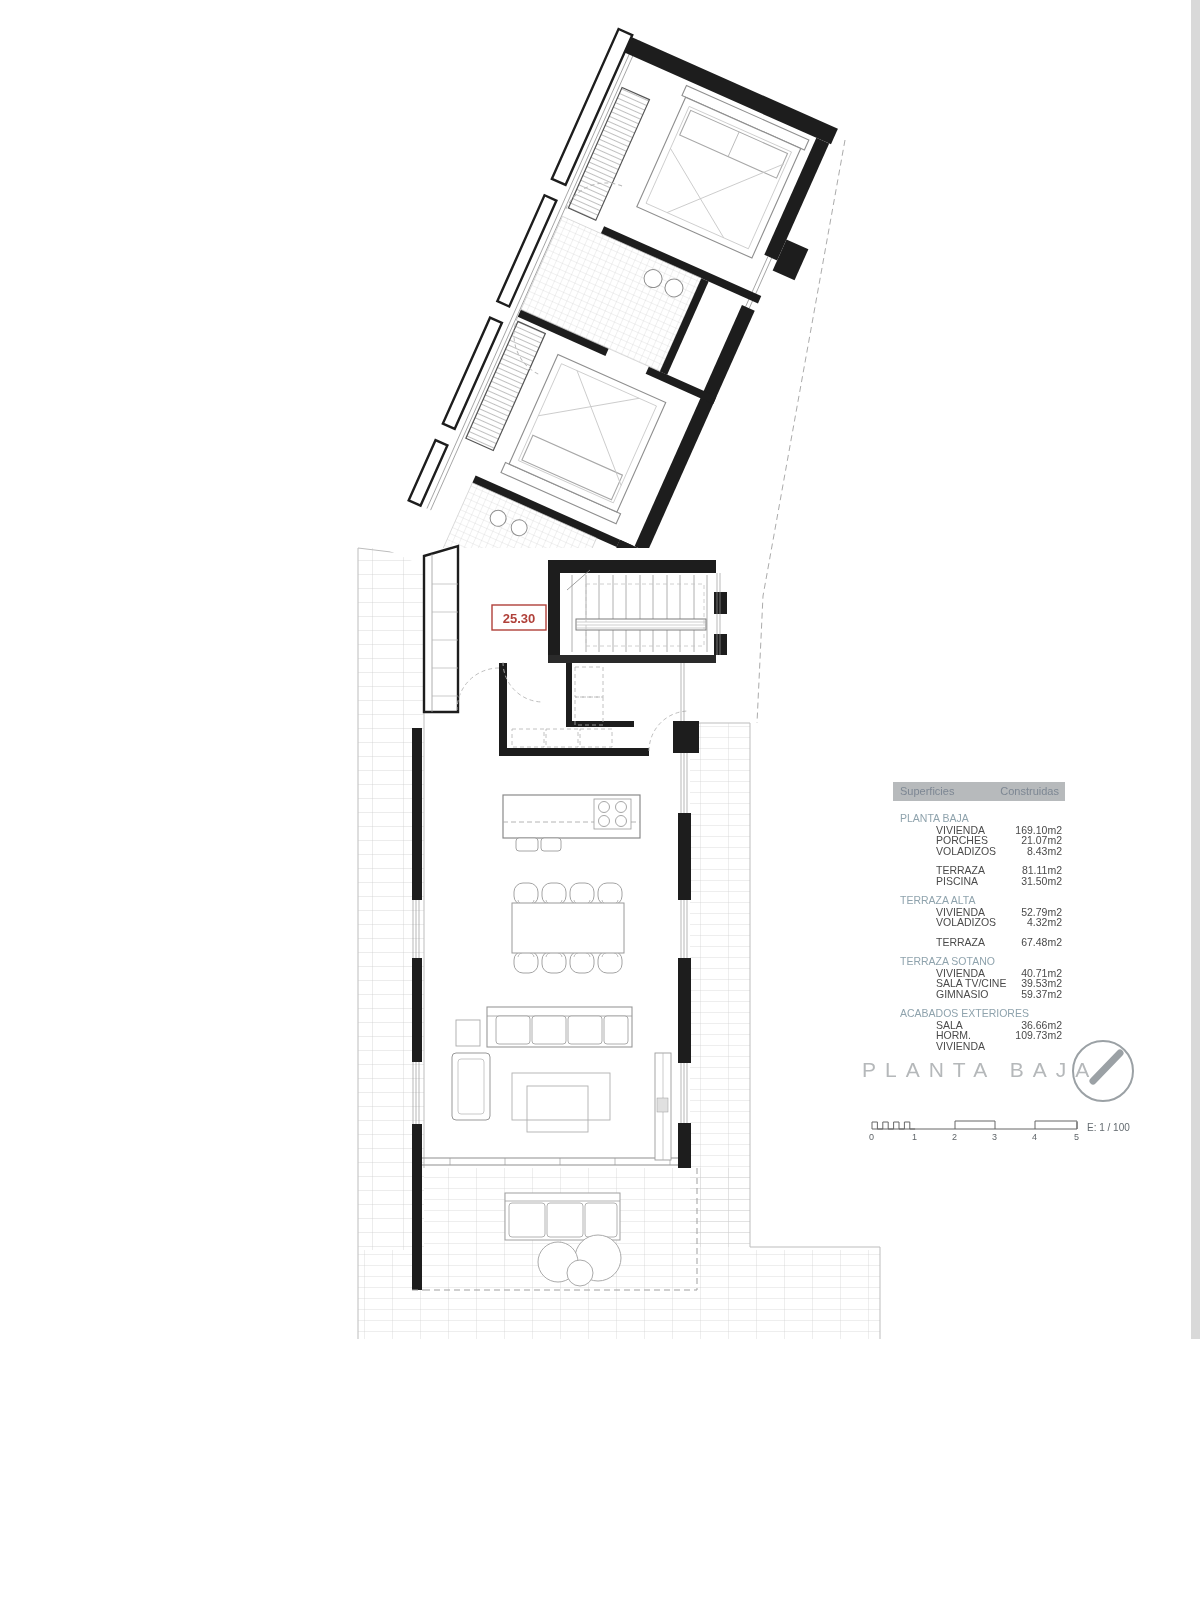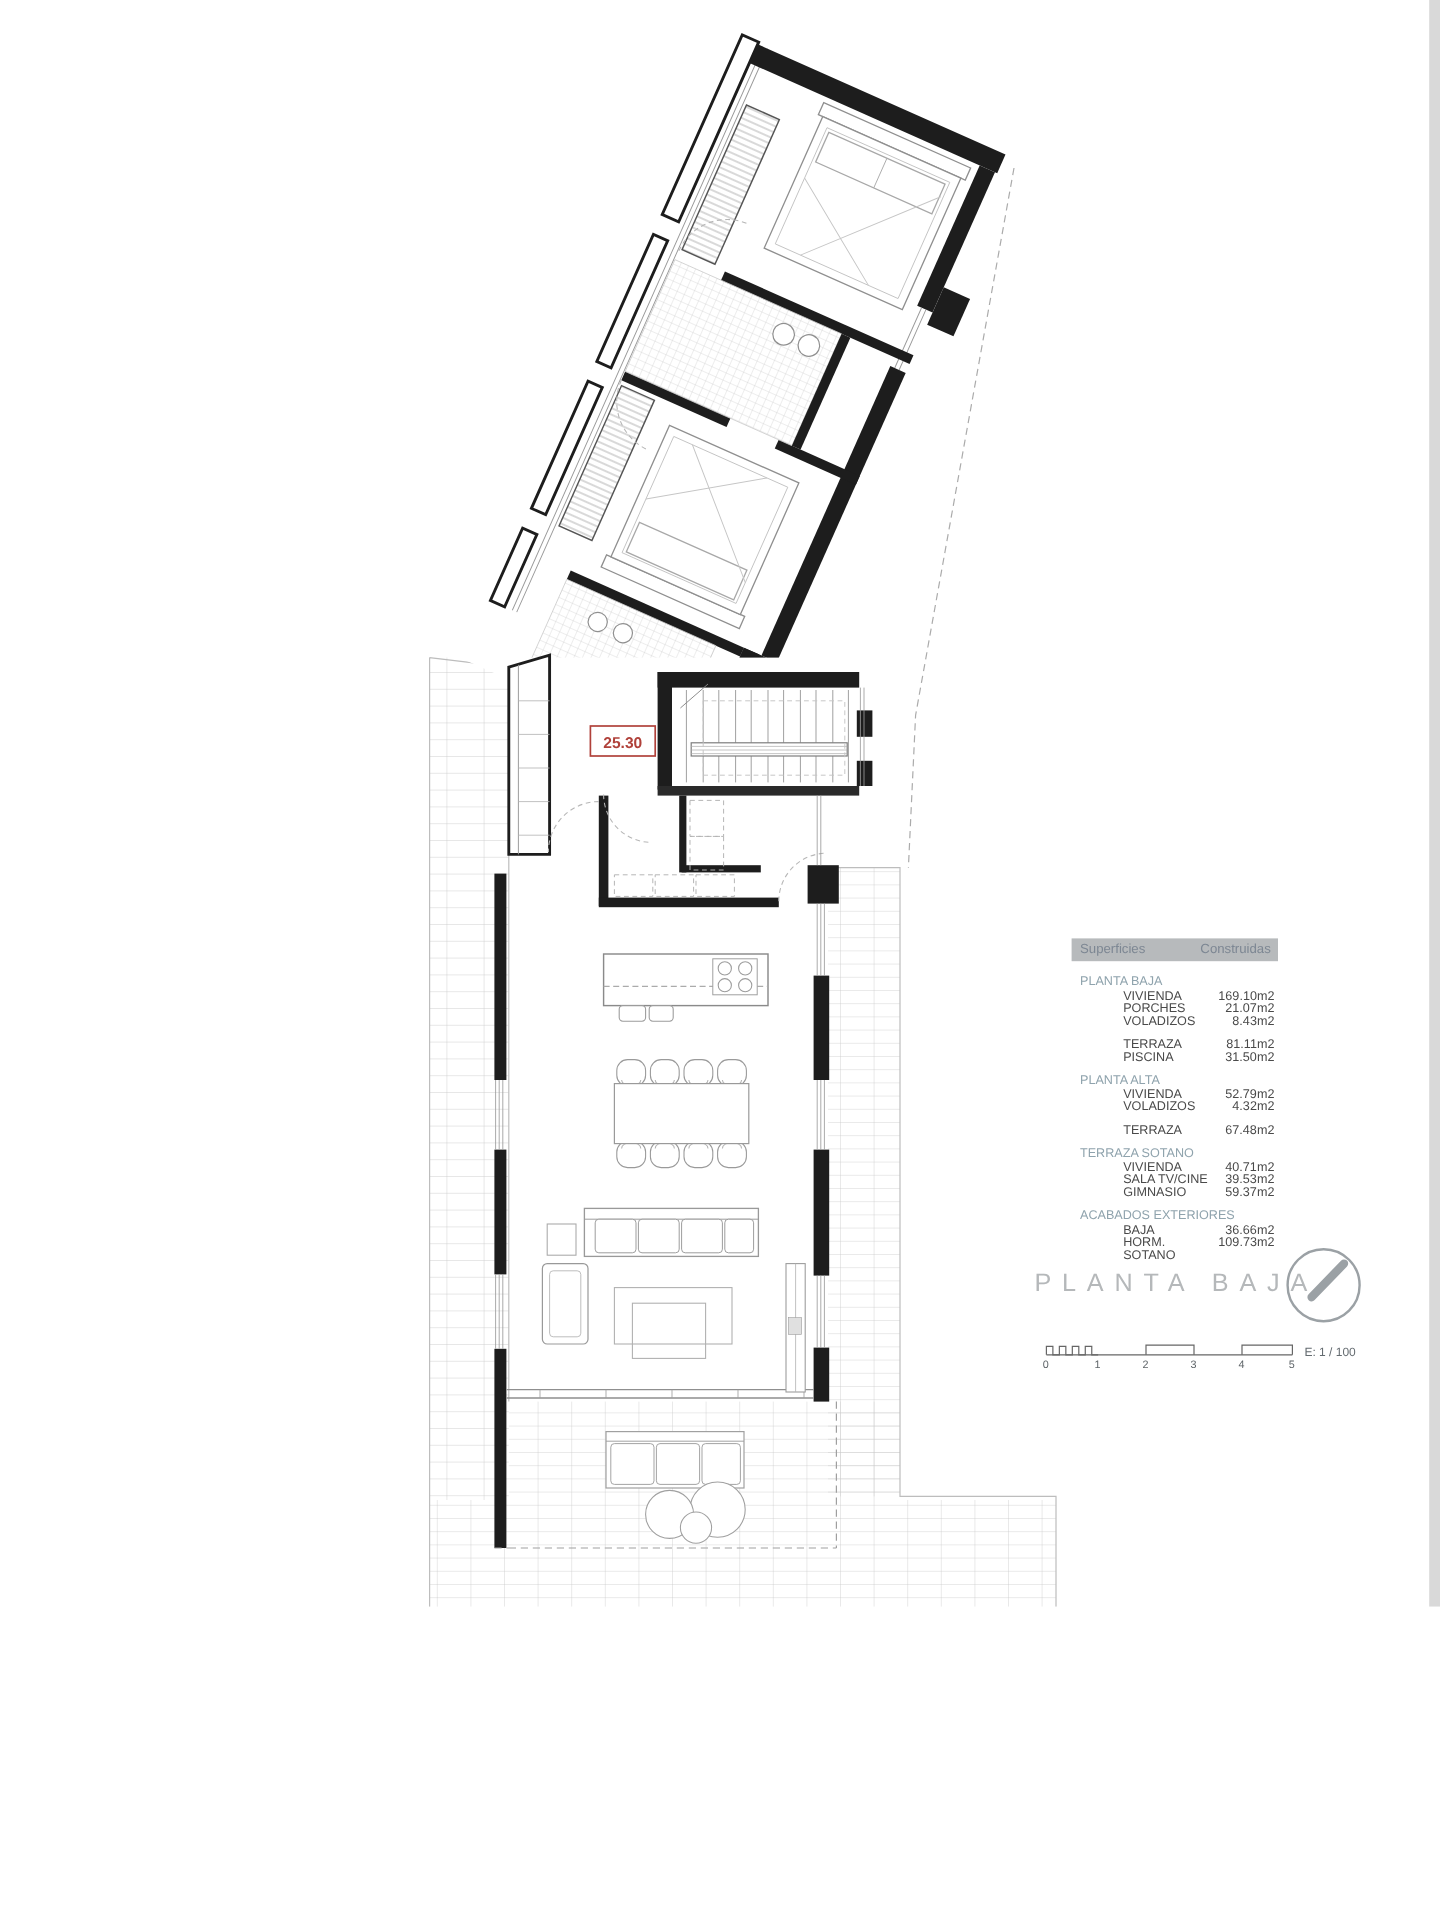--- a/index.html
+++ b/index.html
@@ -286,21 +286,21 @@
           <div class="trow">
             <span>TERRAZA</span>
             <span>81.11m2</span>
           </div>
           <div class="trow">
             <span>PISCINA</span>
             <span>31.50m2</span>
           </div>
         </div>
         <div class="sec">
-          <div class="secname">PLANTA ALTA</div>
+          <div class="secname">TERRAZA ALTA</div>
           <div class="trow">
             <span>VIVIENDA</span>
             <span>52.79m2</span>
           </div>
           <div class="trow">
             <span>VOLADIZOS</span>
             <span>4.32m2</span>
           </div>
         </div>
         <div class="sec">
@@ -320,25 +320,25 @@
             <span>39.53m2</span>
           </div>
           <div class="trow">
             <span>GIMNASIO</span>
             <span>59.37m2</span>
           </div>
         </div>
         <div class="sec">
           <div class="secname">ACABADOS EXTERIORES</div>
           <div class="trow">
-            <span>BAJA</span>
+            <span>SALA</span>
             <span>36.66m2</span>
           </div>
           <div class="trow">
-            <span>HORM. SOTANO</span>
+            <span>HORM. VIVIENDA</span>
             <span>109.73m2</span>
           </div>
         </div>
       </div>
 </div>
 
 <div class="title">PLANTA BAJA</div>
 <div class="scale-label">E: 1 / 100</div>
 <div id="scale-ticks">
       <span class="tick" style="left: 869px;">0</span>

